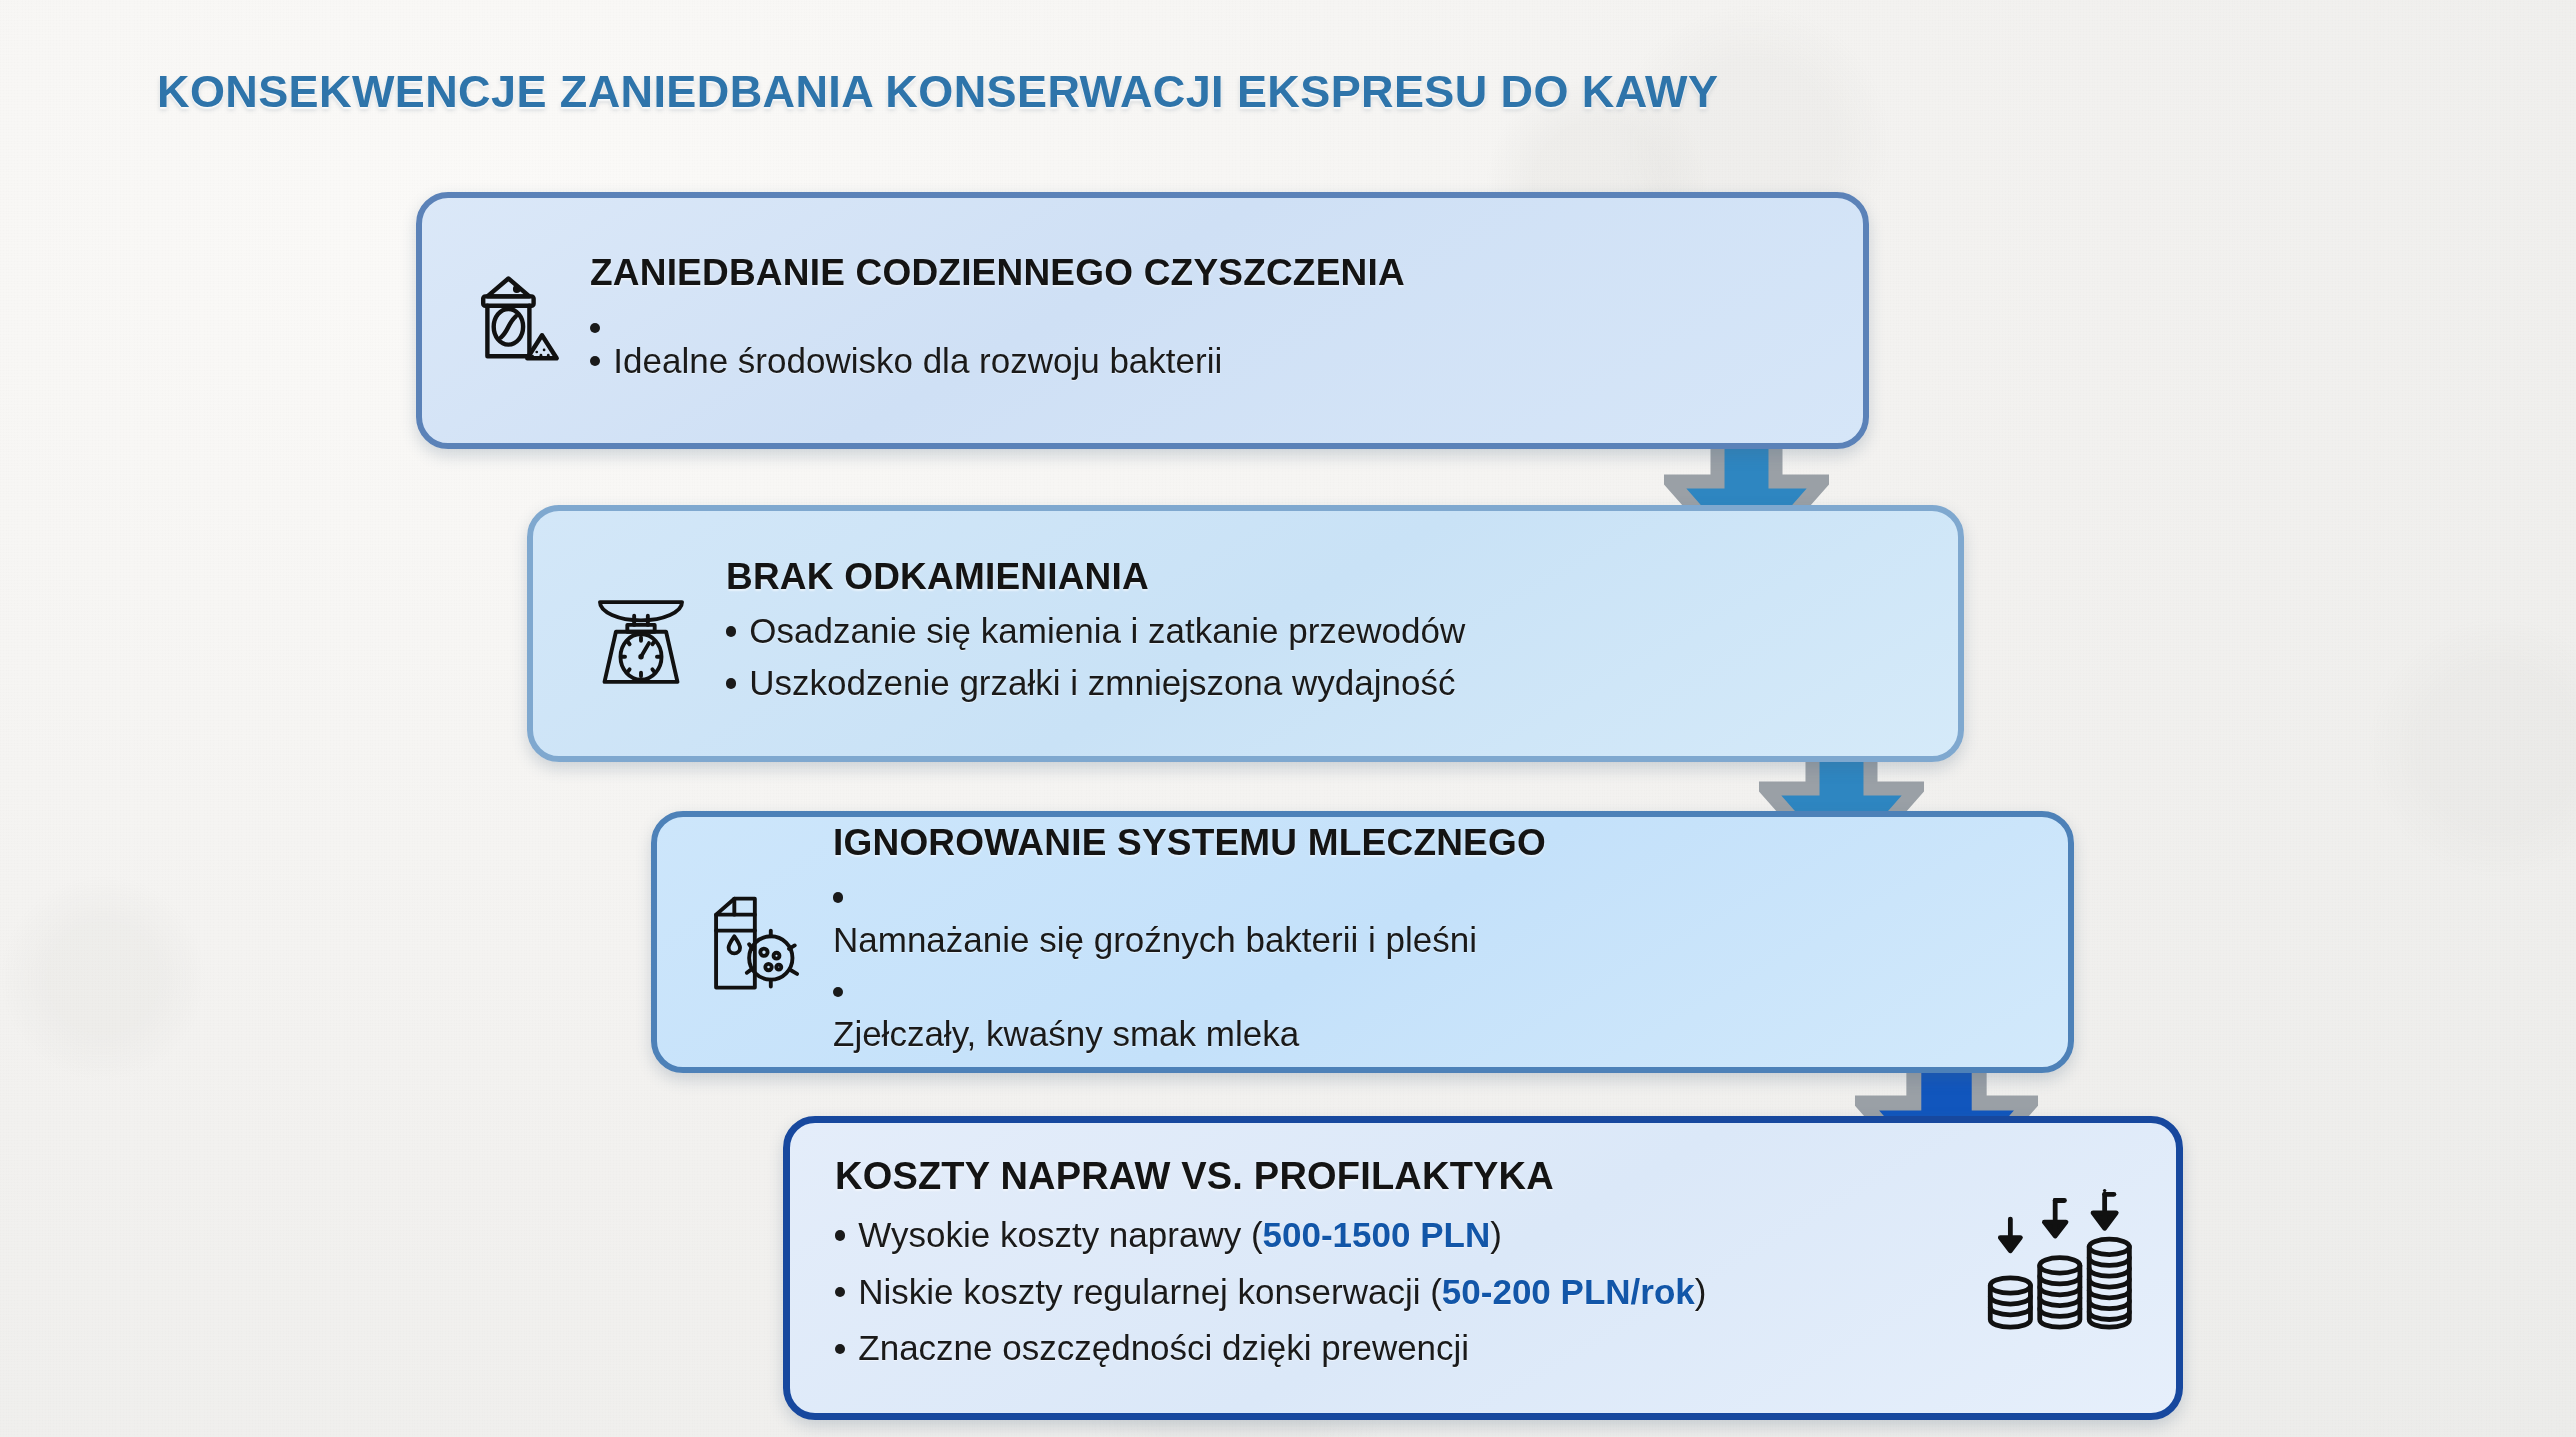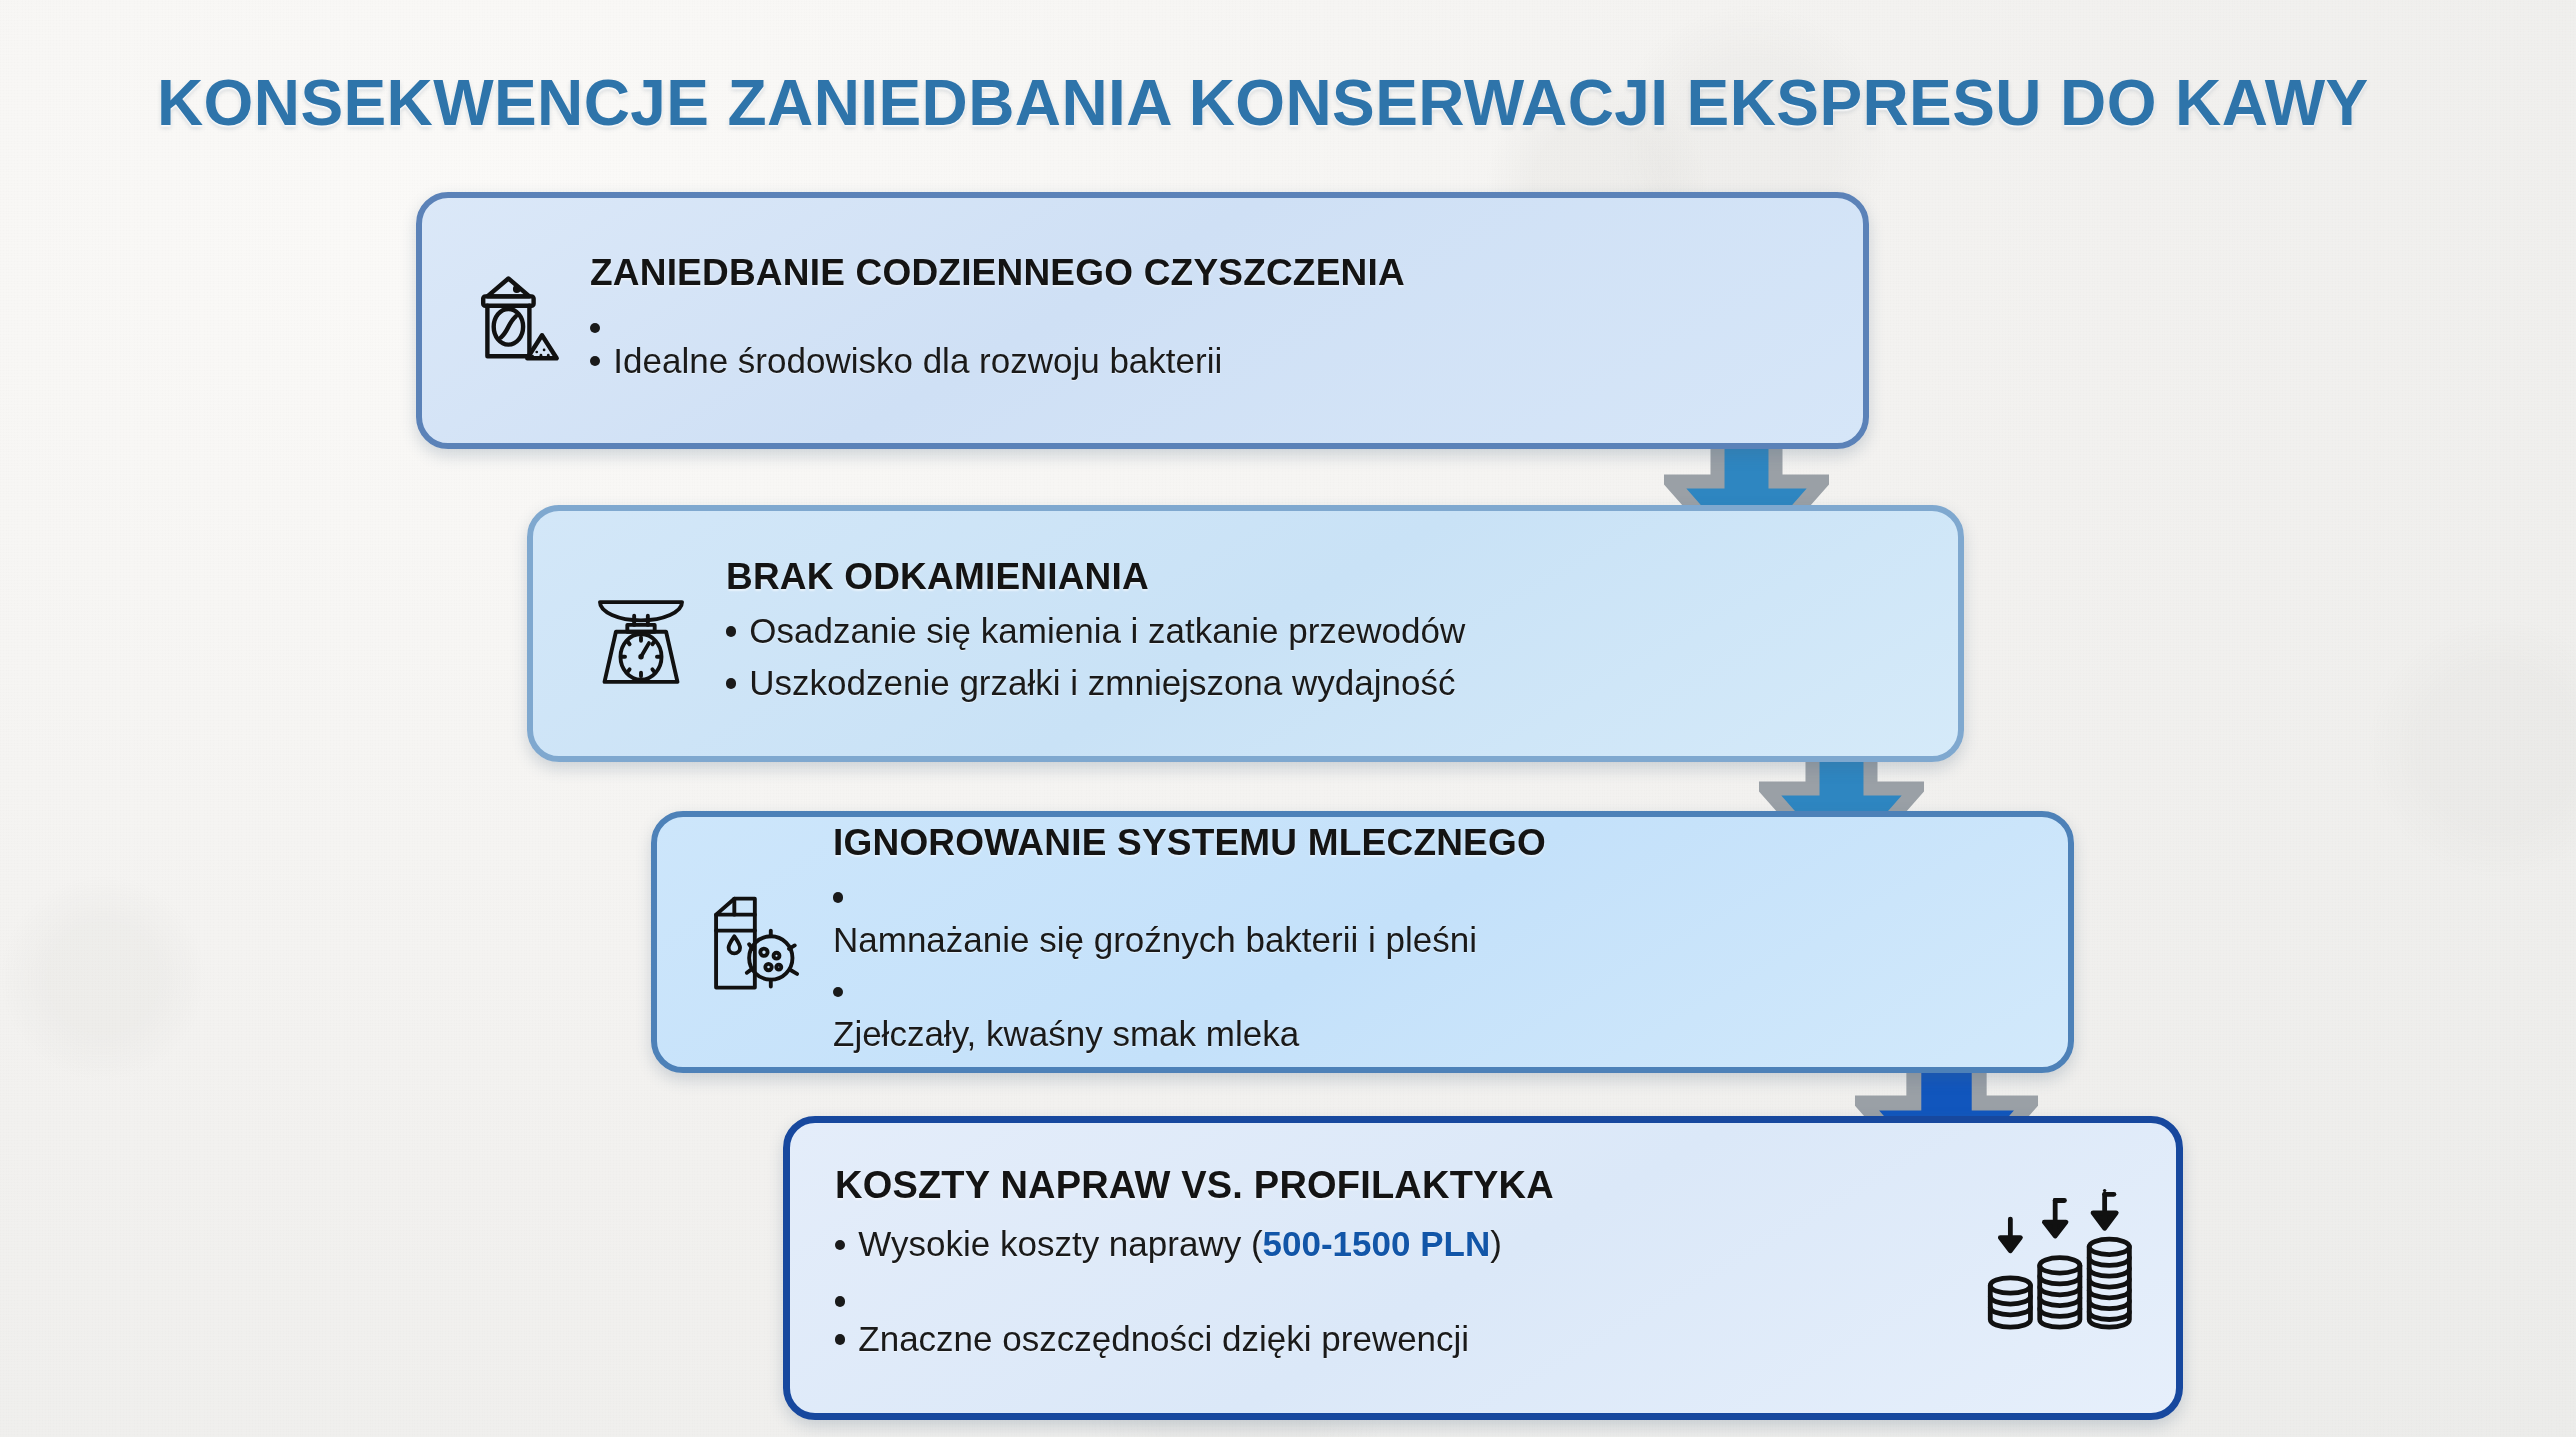--- a/index.html
+++ b/index.html
@@ -27,21 +27,21 @@
       radial-gradient(circle at 62% 13%, rgba(175,175,170,.18) 0 66px, transparent 112px),
       radial-gradient(circle at 68% 10%, rgba(175,175,170,.14) 0 84px, transparent 140px),
       radial-gradient(circle at 4%  68%, rgba(170,170,165,.14) 0 56px, transparent 103px),
       radial-gradient(circle at 97% 52%, rgba(170,170,165,.12) 0 75px, transparent 131px),
       radial-gradient(circle at 48% 97%, rgba(170,170,165,.10) 0 84px, transparent 150px);
   }
 
   
   .title{
     position:absolute;left:157px;top:66px;
-    font-size:64px;font-weight:bold;letter-spacing:0.4px;
+    font-size:45px;font-weight:bold;letter-spacing:0.4px;
     color:#2e74aa;
     text-shadow:0 1.9px 1.9px rgba(255,255,255,.9), 0 2.8px 4.7px rgba(90,110,130,.25);
     white-space:nowrap;
   }
 
   
   .card{
     position:absolute;
     border-radius:32px;
     box-sizing:border-box;
@@ -271,20 +271,21 @@
     <div class="inner">
       <div class="txt">
         <div class="card-title">KOSZTY NAPRAW VS. PROFILAKTYKA</div>
         <ul class="bullets">
           <li>
             <span class="dot"></span>
             <span><span>Wysokie koszty naprawy (</span><span class="hl">500-1500 PLN</span><span>)</span></span>
           </li>
           <li>
             <span class="dot"></span>
+            <span><span>Niskie koszty regularnej konserwacji (</span><span class="hl">50-200 PLN/rok</span><span>)</span></span>
           </li>
           <li>
             <span class="dot"></span>
             <span><span>Znaczne oszczędności dzięki prewencji</span><span class="hl"></span><span></span></span>
           </li>
         </ul>
       </div>
       <div class="coins">
         <svg width="170" height="161" viewBox="0 0 110 104" aria-hidden="true">
           <g fill="none" stroke="#111" stroke-width="3.1" stroke-linejoin="round" stroke-linecap="round">

